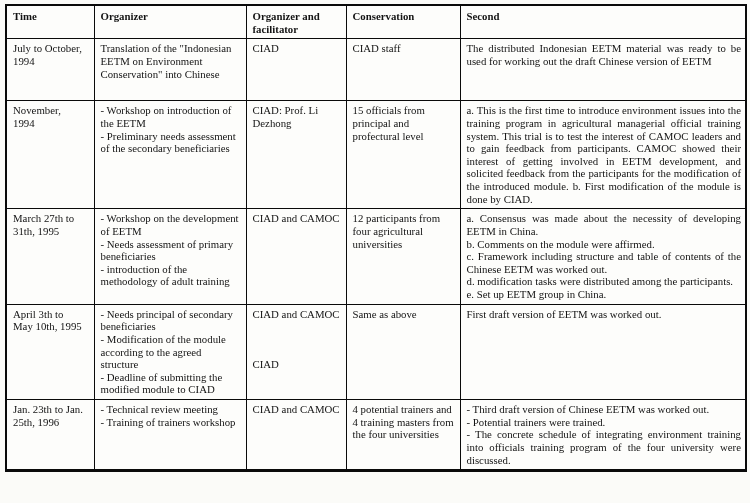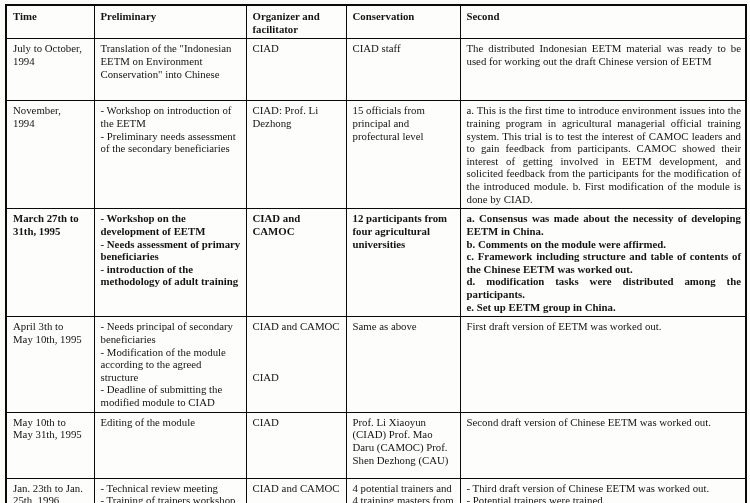--- a/index.html
+++ b/index.html
@@ -42,41 +42,41 @@
     padding-top: 4px;
   }
   .doc-table td.c-res {
     text-align: justify;
     padding-right: 4px;
   }
   
   tr.hrow   { height: 32px; }
   tr.r0     { height: 62px; }
   tr.r1     { height: 100px; }
-  tr.r2     { height: 88px; font-weight: bold; }
+  tr.r2     { height: 88px; }
   tr.r3     { height: 82px; }
   tr.r4     { height: 66px; }
   tr.r5     { height: 65px; }
 </style>
 </head>
 <body>
 
 <div class="page">
   <table class="doc-table">
     <colgroup>
       <col style="width:88px">
       <col style="width:152px">
       <col style="width:100px">
       <col style="width:114px">
       <col style="width:286px">
     </colgroup>
     <thead>
       <tr class="hrow">
         <th>Time</th>
-        <th>Preliminary</th>
+        <th>Organizer</th>
         <th>Organizer and facilitator</th>
         <th>Conservation</th>
         <th>Second</th>
       </tr>
     </thead>
     <tbody>
       <tr class="r0">
         <td class="c-time">July to October,
 1994</td>
         <td class="c-act">Translation of the "Indonesian EETM on Environment Conservation" into Chinese</td>
@@ -114,28 +114,20 @@
 - Modification of the module according to the agreed structure
 - Deadline of submitting the modified module to CIAD</td>
         <td class="c-org">CIAD and CAMOC
 
 
 
 CIAD</td>
         <td class="c-part">Same as above</td>
         <td class="c-res">First draft version of EETM was worked out.</td>
       </tr>
-      <tr class="r4">
-        <td class="c-time">May 10th to
-May 31th, 1995</td>
-        <td class="c-act">Editing of the module</td>
-        <td class="c-org">CIAD</td>
-        <td class="c-part">Prof. Li Xiaoyun (CIAD) Prof. Mao Daru (CAMOC) Prof. Shen Dezhong (CAU)</td>
-        <td class="c-res">Second draft version of Chinese EETM was worked out.</td>
-      </tr>
       <tr class="r5">
         <td class="c-time">Jan. 23th to Jan.
 25th, 1996</td>
         <td class="c-act">- Technical review meeting
 - Training of trainers workshop</td>
         <td class="c-org">CIAD and CAMOC</td>
         <td class="c-part">4 potential trainers and 4 training masters from the four universities</td>
         <td class="c-res">- Third draft version of Chinese EETM was worked out.
 - Potential trainers were trained.
 - The concrete schedule of integrating environment training into officials training program of the four university were discussed.</td>

